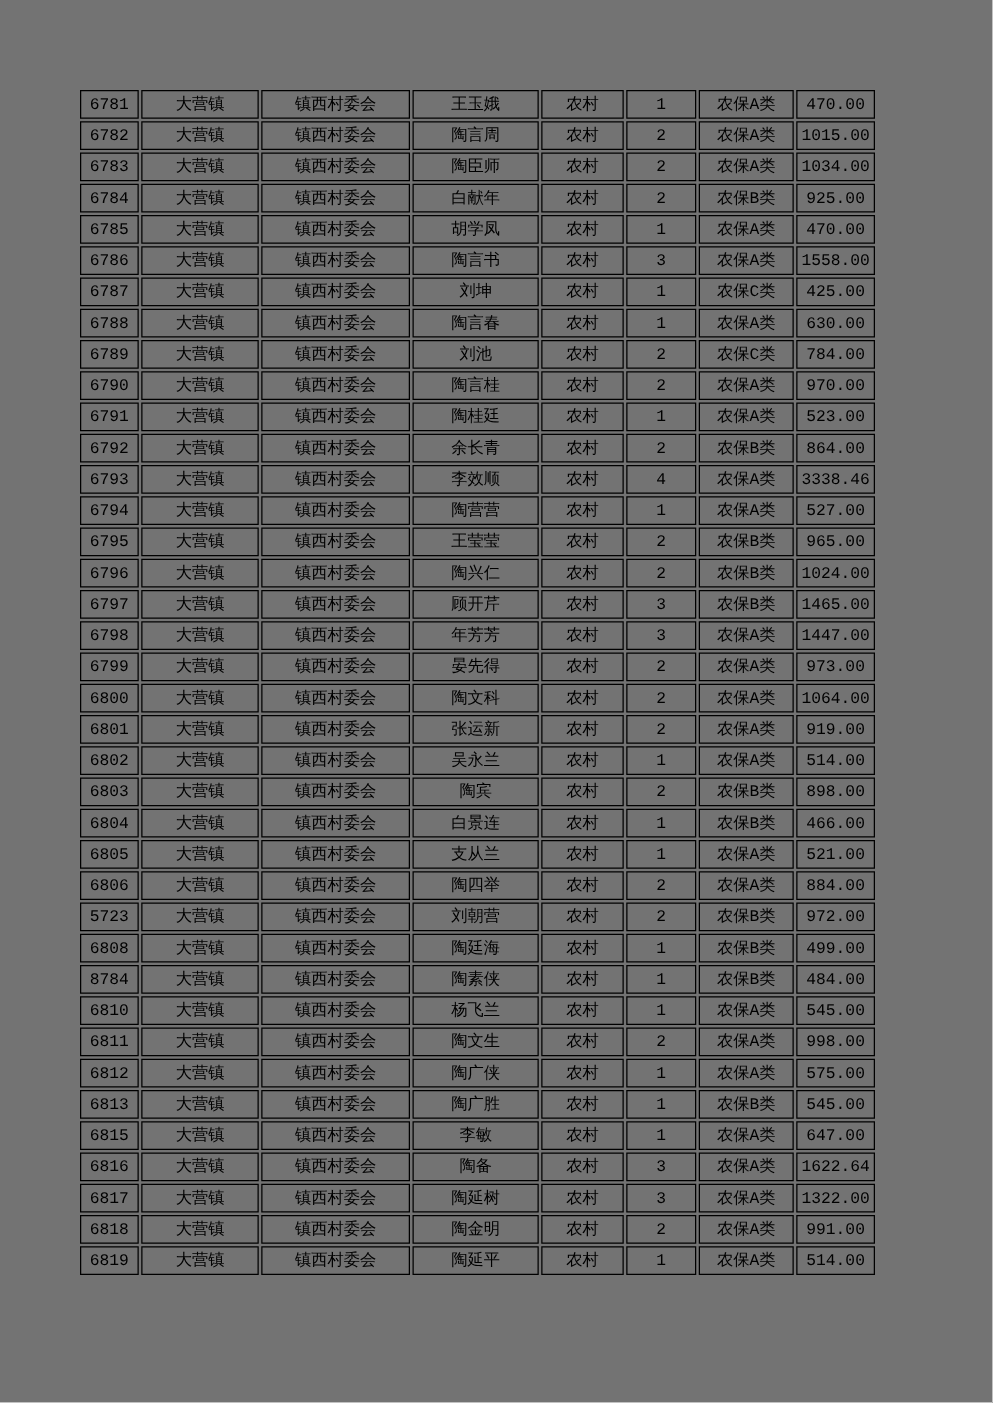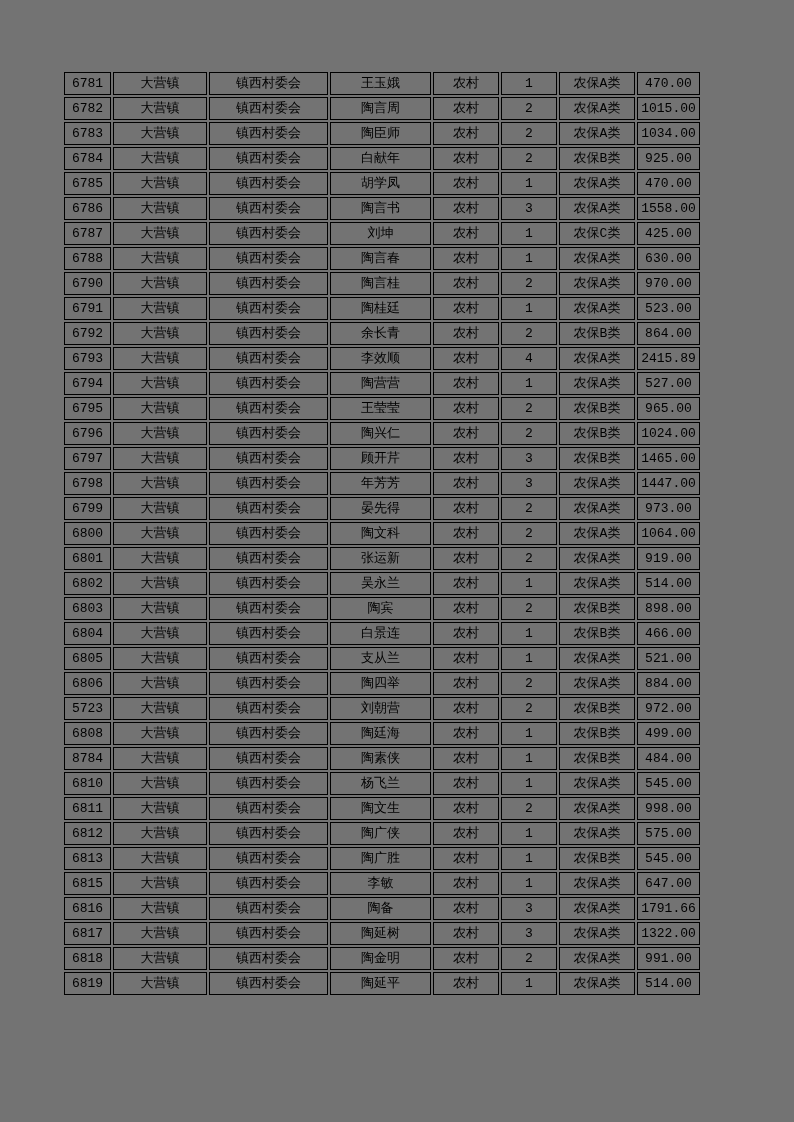--- a/index.html
+++ b/index.html
@@ -128,20 +128,30 @@
           <td>6788</td>
           <td>大营镇</td>
           <td>镇西村委会</td>
           <td>陶言春</td>
           <td>农村</td>
           <td>1</td>
           <td>农保A类</td>
           <td>630.00</td>
         </tr>
         <tr>
+          <td>6789</td>
+          <td>大营镇</td>
+          <td>镇西村委会</td>
+          <td>刘池</td>
+          <td>农村</td>
+          <td>2</td>
+          <td>农保C类</td>
+          <td>784.00</td>
+        </tr>
+        <tr>
           <td>6790</td>
           <td>大营镇</td>
           <td>镇西村委会</td>
           <td>陶言桂</td>
           <td>农村</td>
           <td>2</td>
           <td>农保A类</td>
           <td>970.00</td>
         </tr>
         <tr>
@@ -165,21 +175,21 @@
           <td>864.00</td>
         </tr>
         <tr>
           <td>6793</td>
           <td>大营镇</td>
           <td>镇西村委会</td>
           <td>李效顺</td>
           <td>农村</td>
           <td>4</td>
           <td>农保A类</td>
-          <td>2415.89</td>
+          <td>3338.46</td>
         </tr>
         <tr>
           <td>6794</td>
           <td>大营镇</td>
           <td>镇西村委会</td>
           <td>陶营营</td>
           <td>农村</td>
           <td>1</td>
           <td>农保A类</td>
           <td>527.00</td>
@@ -385,21 +395,21 @@
           <td>647.00</td>
         </tr>
         <tr>
           <td>6816</td>
           <td>大营镇</td>
           <td>镇西村委会</td>
           <td>陶备</td>
           <td>农村</td>
           <td>3</td>
           <td>农保A类</td>
-          <td>1791.66</td>
+          <td>1622.64</td>
         </tr>
         <tr>
           <td>6817</td>
           <td>大营镇</td>
           <td>镇西村委会</td>
           <td>陶延树</td>
           <td>农村</td>
           <td>3</td>
           <td>农保A类</td>
           <td>1322.00</td>

